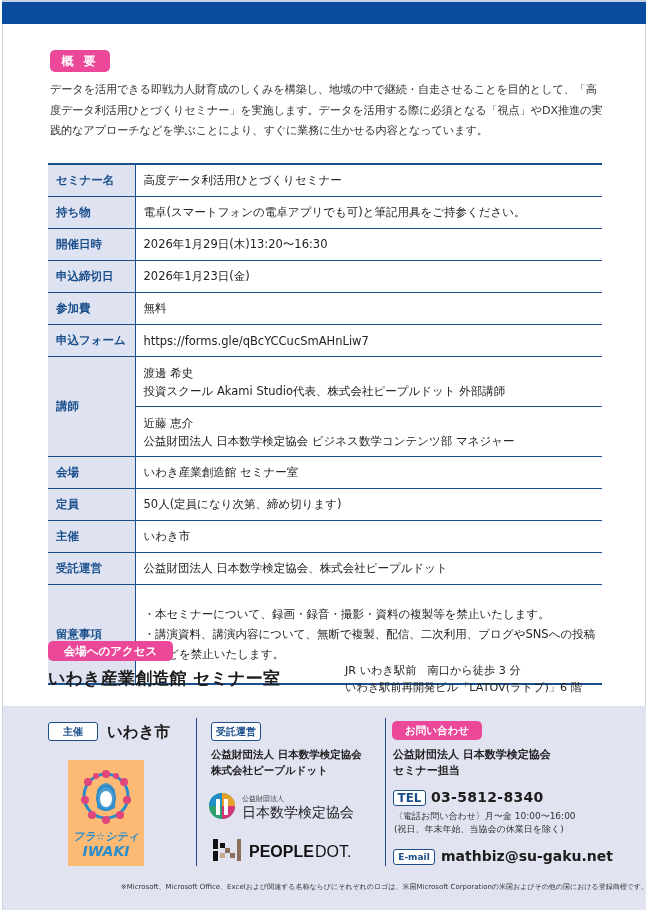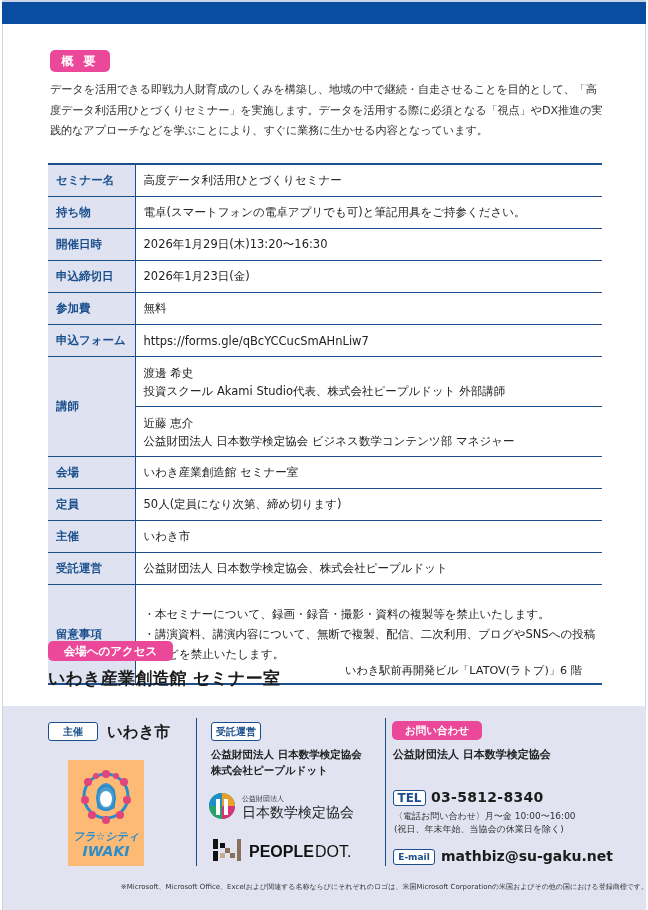--- a/index.html
+++ b/index.html
@@ -104,20 +104,21 @@
       <span class="note-line">・本セミナーについて、録画・録音・撮影・資料の複製等を禁止いたします。</span>
       <span class="note-line">・講演資料、講演内容について、無断で複製、配信、二次利用、ブログやSNSへの投稿などを禁止いたします。</span>
     </td>
   </tr>
 </tbody>
   </table>
 
 <div class="pill pill-access">会場へのアクセス</div>
 <div class="venue-title">いわき産業創造館 セミナー室</div>
 <div class="venue-addr">
+  <div>JR いわき駅前　南口から徒歩 3 分</div>
   <div>いわき駅前再開発ビル「LATOV(ラトブ)」6 階</div>
 </div>
 
 <div class="footer"></div>
 <div class="col-div" style="left:196px; top:718px; height:148px;"></div>
 <div class="col-div" style="left:385px; top:718px; height:148px;"></div>
 
 <div class="box-label" style="left:48px; top:722px; width:50px; height:19px;">主催</div>
 <div class="host-name">いわき市</div>
 <div class="logo-iwaki">
@@ -170,20 +171,21 @@
       <rect x="17" y="14" width="5" height="5" fill="#8a6f5a"></rect>
     <rect x="24" y="0" width="4" height="22" fill="#8a6f5a"></rect>
     <text x="36" y="18" font-size="16" font-weight="bold" fill="#111" font-family="Liberation Sans, sans-serif">PEOPLE</text>
     <text x="102" y="18" font-size="16" fill="#111" font-family="Liberation Sans, sans-serif">DOT.</text>
   </svg>
 </div>
 
 <div class="pill pill-contact">お問い合わせ</div>
 <div class="org-text" style="left:393px; top:747px; font-size:11px;">
   <div>公益財団法人 日本数学検定協会</div>
+  <div>セミナー担当</div>
 </div>
 <div class="box-label" style="left:393px; top:790px; width:33px; height:16px; font-size:12px;">TEL</div>
 <div class="tel-num">03-5812-8340</div>
 <div class="tel-hours">
   <div>〈電話お問い合わせ〉月〜金 10:00〜16:00</div>
   <div>(祝日、年末年始、当協会の休業日を除く)</div>
 </div>
 <div class="box-label" style="left:393px; top:849px; width:42px; height:16px; font-size:9px;">E-mail</div>
 <div class="email">mathbiz@su-gaku.net</div>
 

